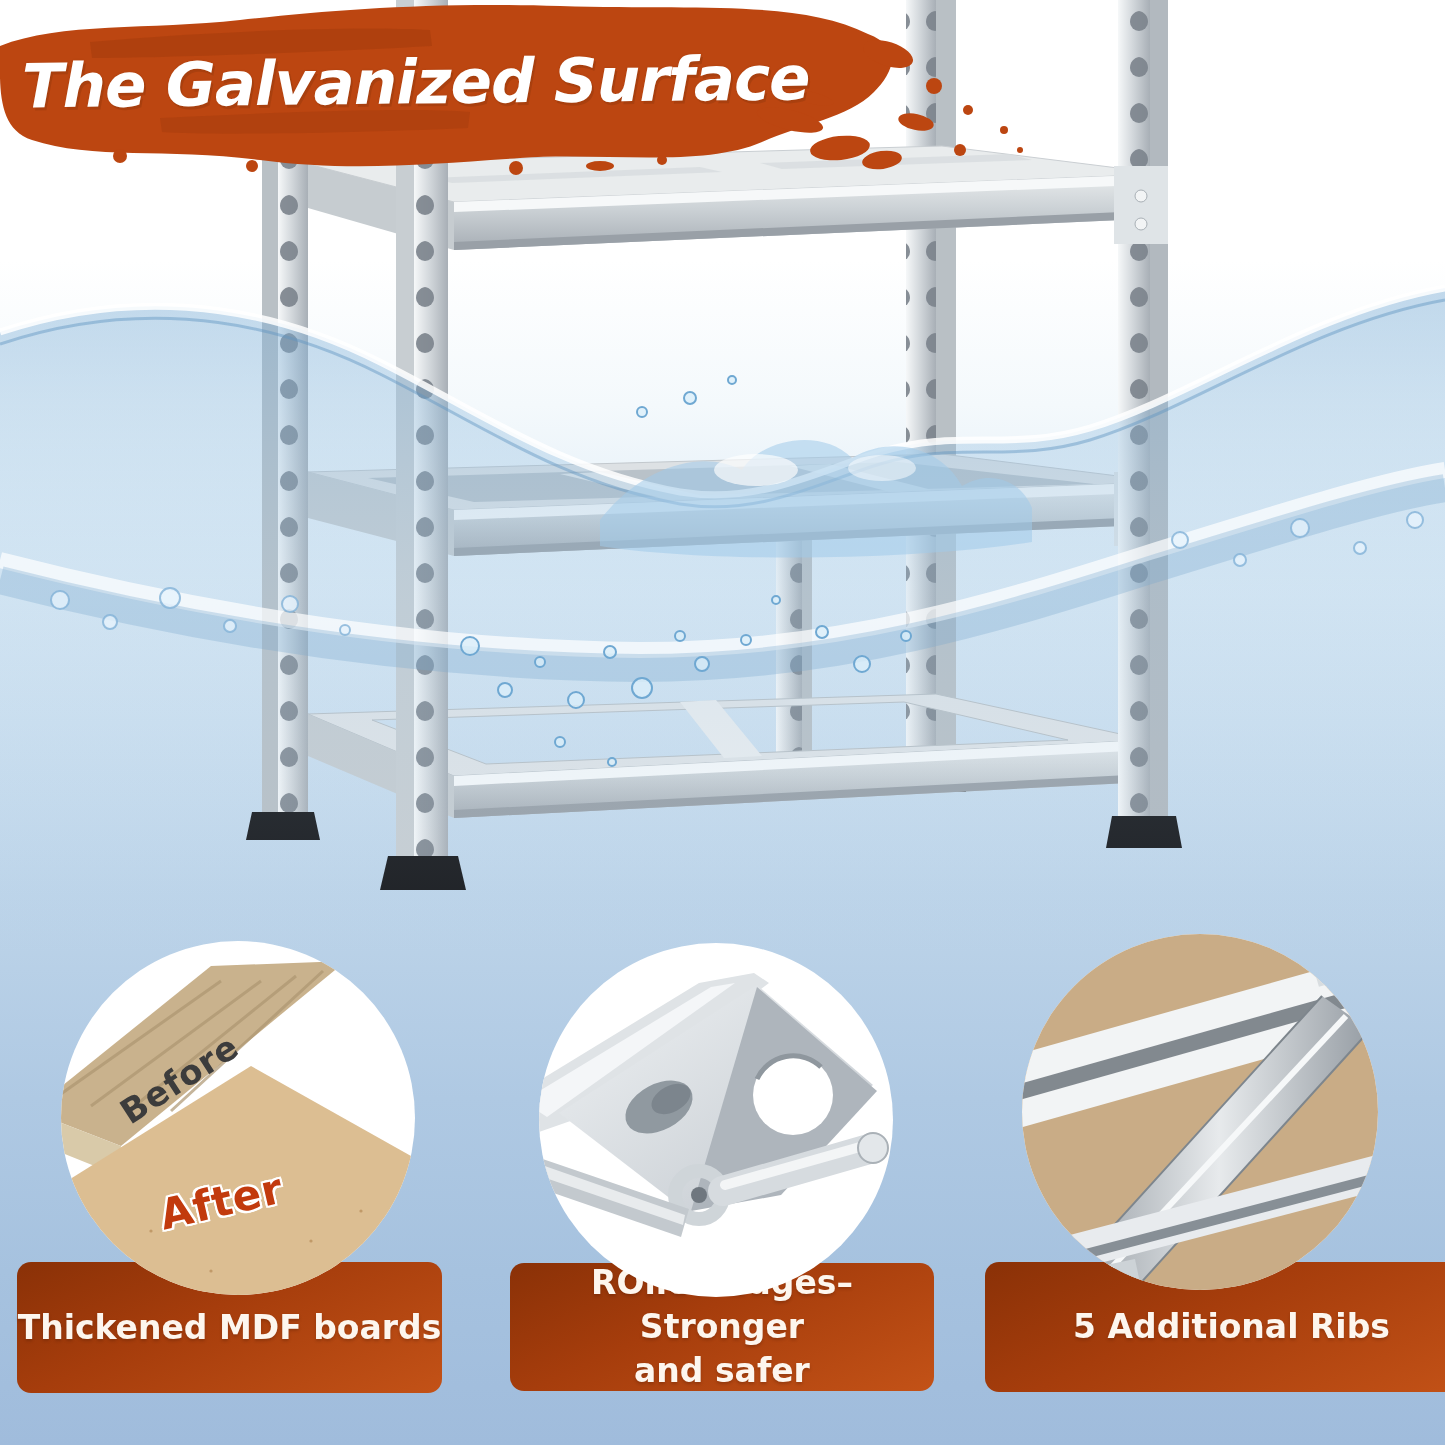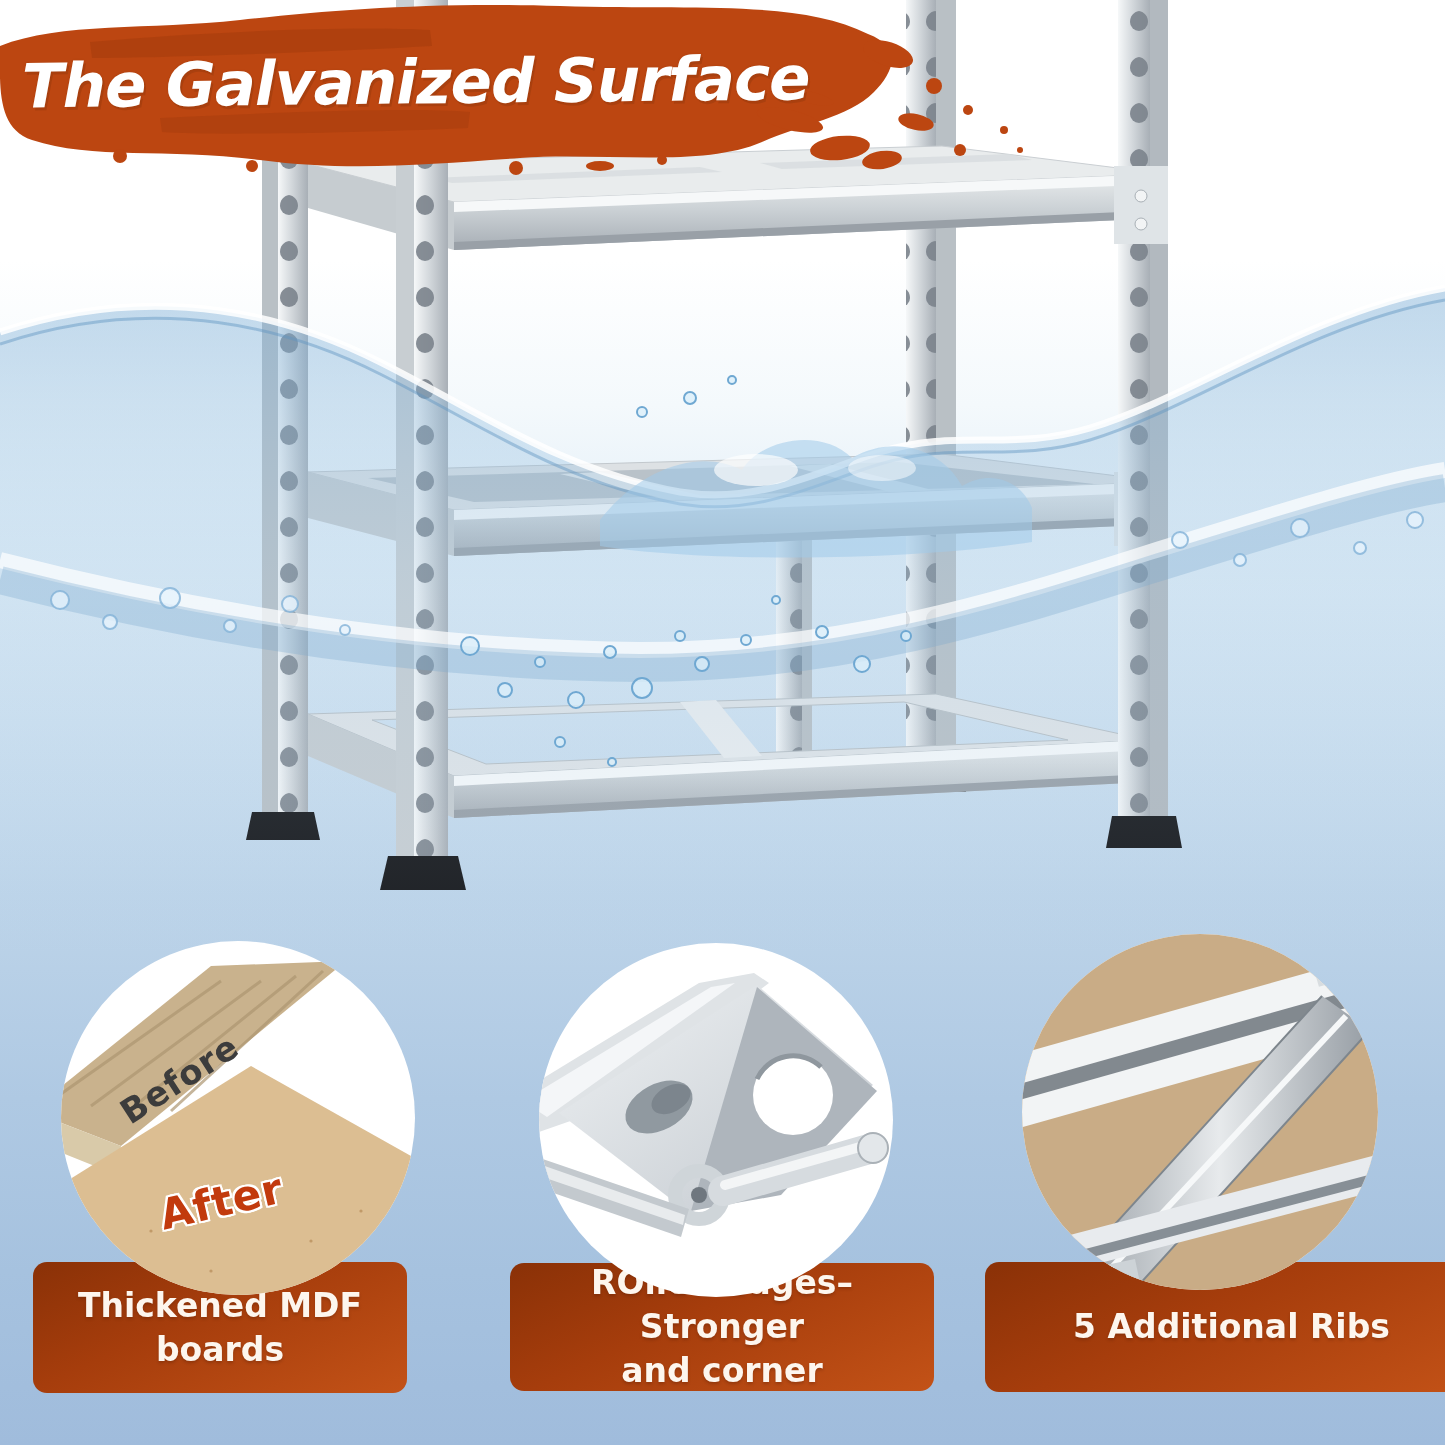--- a/index.html
+++ b/index.html
@@ -20,21 +20,21 @@
     transform:rotate(-0.6deg);
     white-space:nowrap;
   }
   .caption-bar{
     position:absolute;z-index:3;border-radius:14px;
     background:linear-gradient(155deg,#8a3107 0%,#a63d0c 42%,#c35217 100%);
     display:flex;flex-direction:column;align-items:center;justify-content:center;
     color:#fdf6ee;font-weight:bold;font-size:33px;line-height:44px;
     text-align:center;text-shadow:0 2px 3px rgba(60,20,0,0.25);
   }
-  .bar-1{left:33px;top:1262px;width:374px;height:131px;}
+  .bar-1{left:17px;top:1262px;width:425px;height:131px;}
   .bar-2{left:510px;top:1263px;width:424px;height:128px;}
   .bar-3{left:985px;top:1262px;width:493px;height:130px;}
   .callout-circle{
     position:absolute;z-index:4;border-radius:50%;background:#ffffff;overflow:hidden;
   }
   .circle-1{left:61px;top:941px;width:354px;height:354px;}
   .circle-2{left:539px;top:943px;width:354px;height:354px;}
   .circle-3{left:1022px;top:934px;width:356px;height:356px;}
   .circle-label{position:absolute;white-space:nowrap;}
   .label-before{
@@ -237,21 +237,21 @@
     </g>
   </svg>
 
   <div class="title">The Galvanized Surface</div>
 
   <div class="caption-bar bar-1">
     <span>Thickened MDF boards</span>
   </div>
   <div class="caption-bar bar-2">
     <span>ROlled Edges–Stronger</span>
-    <span>and corner</span>
+    <span>and safer</span>
   </div>
   <div class="caption-bar bar-3">
     <span>5 Additional Ribs</span>
     <span></span>
   </div>
 
   <div class="callout-circle circle-1">
     <svg width="354" height="354" viewBox="0 0 354 354">
 
       <polygon points="-30,170 150,25 285,20 60,205" fill="#c9b28d"></polygon>

